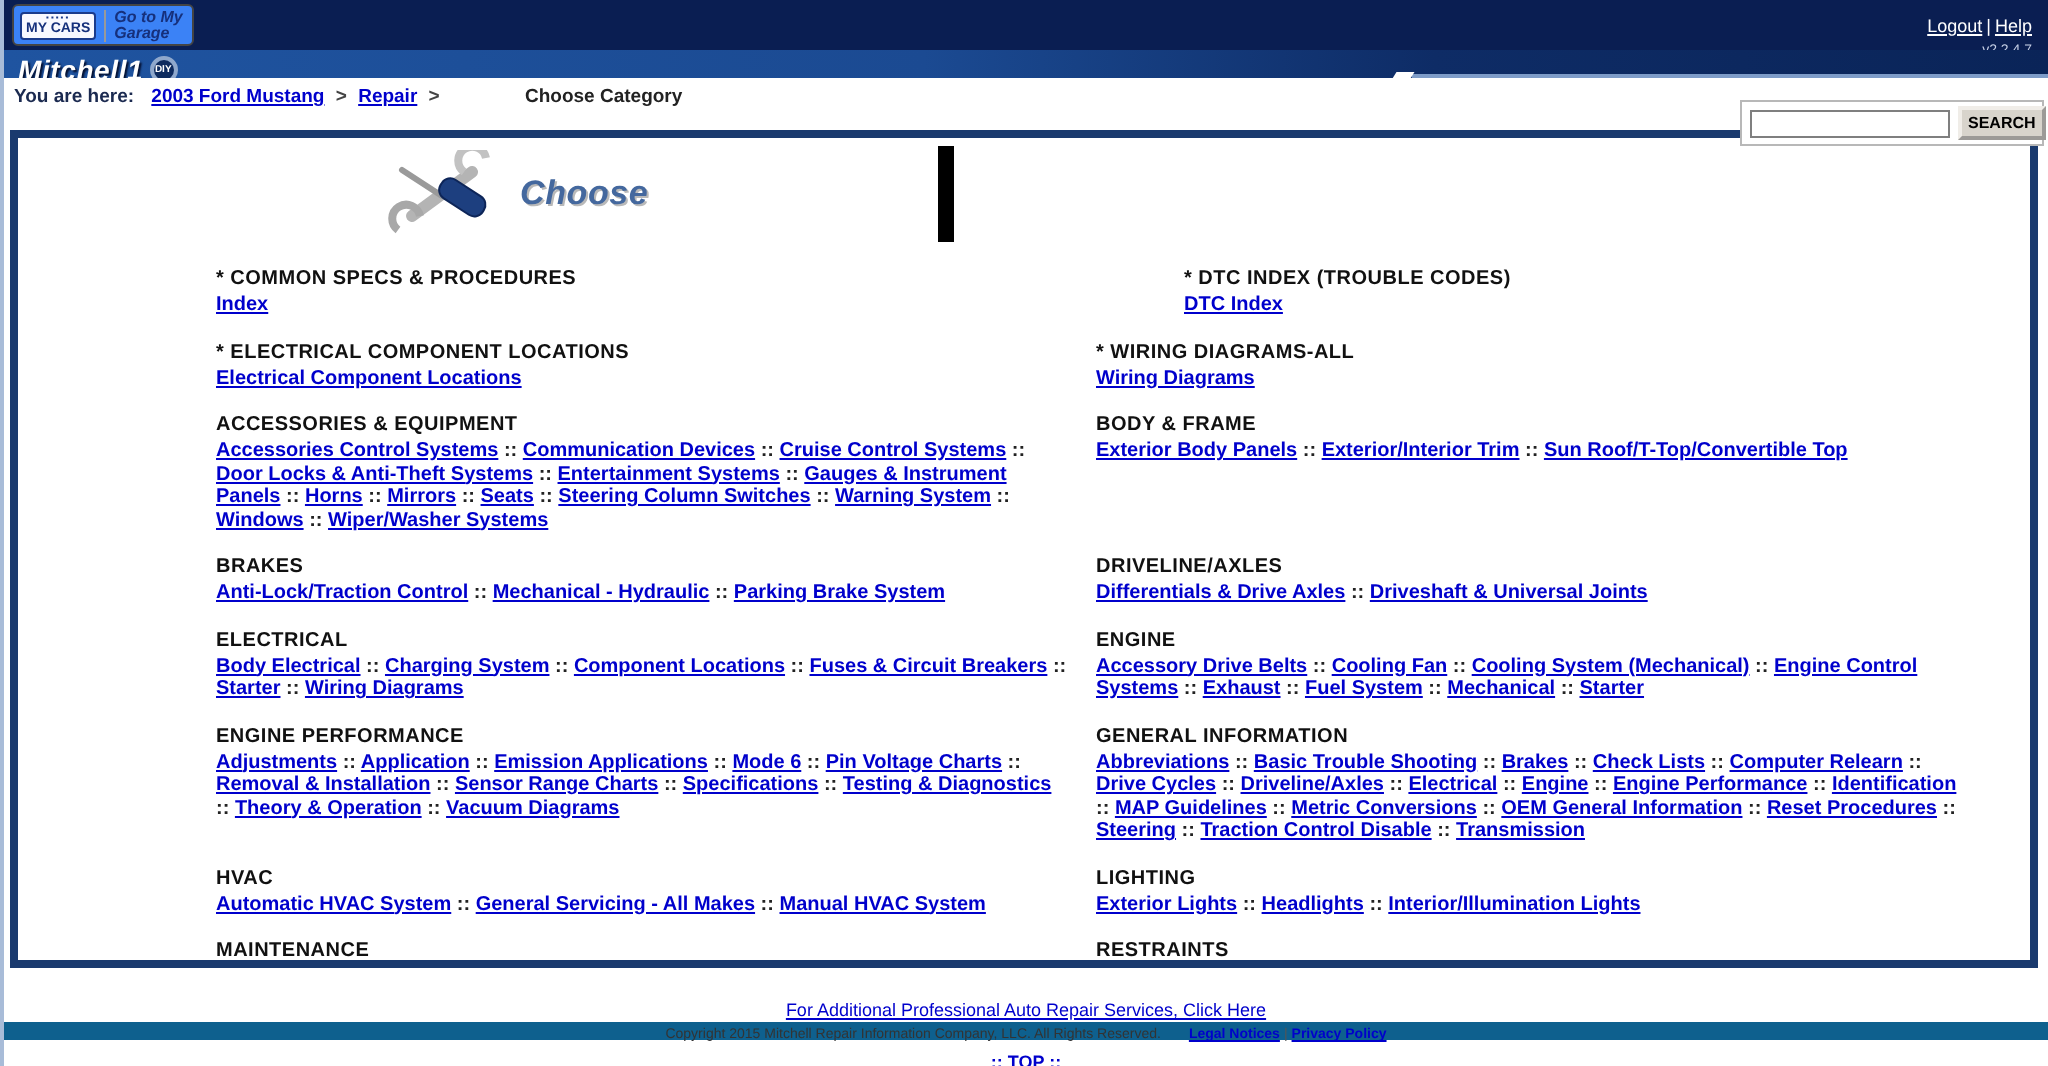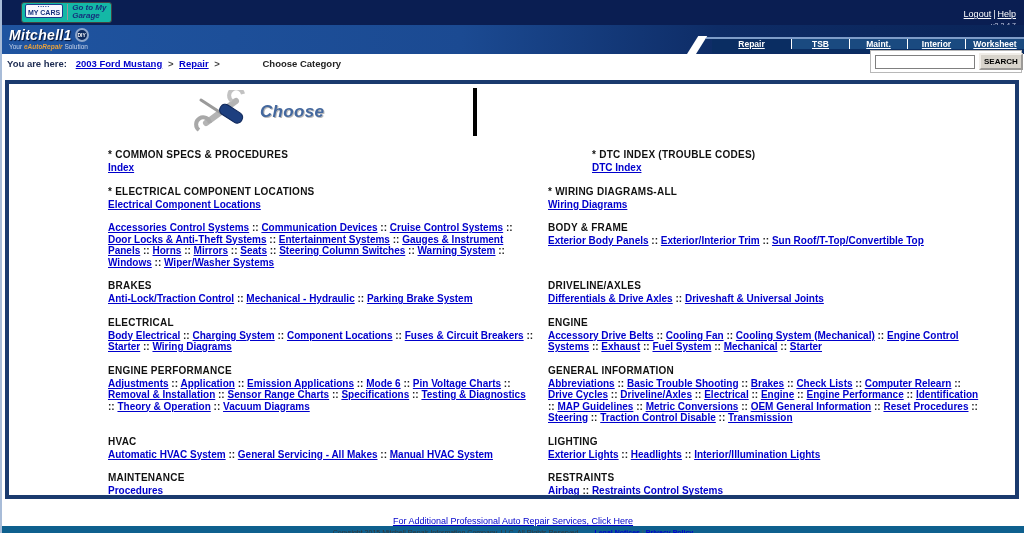--- a/index.html
+++ b/index.html
@@ -5,42 +5,42 @@
   * { box-sizing: border-box; margin: 0; padding: 0; }
   html,body { width:1024px; height:533px; }
   body {
     font-family:"Liberation Sans", sans-serif;
     background:#fff; position:relative; overflow:hidden;
     border-left:2px solid #a8bcd8;
   }
   
   .topbar { height:25px; background:#0a1e52; position:relative; }
   .mycars {
-    position:absolute; left:19px; top:2px; height:21px;
-    background:#14b8a6; border:1px solid #444; border-radius:3px;
-    display:flex; align-items:flex-start; gap:4px; padding:1px 5px 1px 3px;
+    position:absolute; left:4px; top:2px; height:21px;
+    background:#3b82f6; border:1px solid #444; border-radius:3px;
+    display:flex; align-items:center; gap:4px; padding:1px 5px 1px 3px;
     cursor:pointer;
   }
   .plate {
     border:1px solid #1a3a8c; border-radius:2px; padding:0 2px;
     display:flex; flex-direction:column; align-items:center; background:#f8f8ff;
   }
   .plate-top { font-size:4px; color:#1a3a8c; letter-spacing:1px; line-height:4px; }
   .plate-text { font-size:7px; font-weight:bold; color:#16307c; line-height:8px; }
   .garage-label {
     font-size:8px; font-weight:bold; font-style:italic; color:#16307c;
     line-height:8px; border-left:1px solid #999; padding-left:4px;
   }
   .top-right { position:absolute; right:8px; top:3px; text-align:right; }
   .top-right a { color:#fff; font-size:9px; font-weight:normal; text-decoration:underline; }
   .top-right .pipe { color:#fff; font-size:9px; margin:0 2px; }
   .version { font-size:7px; color:#c6cfe6; margin-top:1px; }
 
   
-  .bar2 { height:29px; background:linear-gradient(90deg,#1f54a0 0%,#1b4a92 45%,#0e2c66 70%,#0a2458 100%); position:relative; overflow:hidden; }
+  .bar2 { height:14px; background:linear-gradient(90deg,#1f54a0 0%,#1b4a92 45%,#0e2c66 70%,#0a2458 100%); position:relative; overflow:hidden; }
   .logo { position:absolute; left:7px; top:2px; }
   .logo-line { display:flex; align-items:center; gap:3px; }
   .logo-name { font-size:14px; font-weight:bold; font-style:italic; color:#fff; text-shadow:1px 1px 1px #041030; letter-spacing:.3px; }
   .diy-badge {
     width:14px; height:14px; border-radius:50%; background:#0d2a5e;
     border:2px solid #8fa8cc; color:#fff; font-size:5px; font-weight:bold;
     display:flex; align-items:center; justify-content:center;
   }
   .tagline { font-size:6.5px; color:#c9d4e8; line-height:7px; }
   .tagline .em { color:#e8a13d; font-weight:bold; font-style:italic; }
@@ -79,21 +79,21 @@
   }
 
   
   .panel {
     margin:6px 5px 0 3px; height:419px; border:4px solid #1a3a6e;
     background:#fff; overflow:hidden; position:relative;
   }
   .cat-header {
     margin:4px 0 0 181px; width:287px; height:48px;
     display:flex; align-items:center; gap:12px;
-    border-right:4px solid #000000; padding-left:4px;
+    border-right:8px solid #000000; padding-left:4px;
   }
   .title-lines { display:flex; flex-direction:column; }
   .title-line { font-size:17px; font-weight:bold; font-style:italic; color:#44689e; text-shadow:1px 1px 0 #b9b9b9; line-height:18px; letter-spacing:.3px; }
 
   .grid { margin:13px 0 0 99px; display:grid; grid-template-columns:427px 436px; column-gap:13px; row-gap:12px; }
   .sec-head { font-size:10px; font-weight:bold; color:#111; letter-spacing:.25px; margin-bottom:2px; }
   .sec-links { font-size:10px; font-weight:bold; line-height:11.5px; }
   .sec-links a { color:#0000cc; text-decoration:underline; }
   .sec-links .seplink { color:#222; }
 
@@ -191,20 +191,21 @@
       </div>
       <div style="grid-area: 2 / 1;">
         <div class="sec-head">* ELECTRICAL COMPONENT LOCATIONS</div>
         <div class="sec-links"><a href="#">Electrical Component Locations</a></div>
       </div>
       <div style="grid-area: 2 / 2;">
         <div class="sec-head">* WIRING DIAGRAMS-ALL</div>
         <div class="sec-links"><a href="#">Wiring Diagrams</a></div>
       </div>
       <div style="grid-area: 3 / 1;">
+        <div class="sec-head">ACCESSORIES &amp; EQUIPMENT</div>
         <div class="sec-links"><a href="#">Accessories Control Systems</a><span class="seplink"> :: </span><a href="#">Communication Devices</a><span class="seplink"> :: </span><a href="#">Cruise Control Systems</a><span class="seplink"> :: </span><a href="#">Door Locks &amp; Anti-Theft Systems</a><span class="seplink"> :: </span><a href="#">Entertainment Systems</a><span class="seplink"> :: </span><a href="#">Gauges &amp; Instrument Panels</a><span class="seplink"> :: </span><a href="#">Horns</a><span class="seplink"> :: </span><a href="#">Mirrors</a><span class="seplink"> :: </span><a href="#">Seats</a><span class="seplink"> :: </span><a href="#">Steering Column Switches</a><span class="seplink"> :: </span><a href="#">Warning System</a><span class="seplink"> :: </span><a href="#">Windows</a><span class="seplink"> :: </span><a href="#">Wiper/Washer Systems</a></div>
       </div>
       <div style="grid-area: 3 / 2;">
         <div class="sec-head">BODY &amp; FRAME</div>
         <div class="sec-links"><a href="#">Exterior Body Panels</a><span class="seplink"> :: </span><a href="#">Exterior/Interior Trim</a><span class="seplink"> :: </span><a href="#">Sun Roof/T-Top/Convertible Top</a></div>
       </div>
       <div style="grid-area: 4 / 1;">
         <div class="sec-head">BRAKES</div>
         <div class="sec-links"><a href="#">Anti-Lock/Traction Control</a><span class="seplink"> :: </span><a href="#">Mechanical - Hydraulic</a><span class="seplink"> :: </span><a href="#">Parking Brake System</a></div>
       </div>

